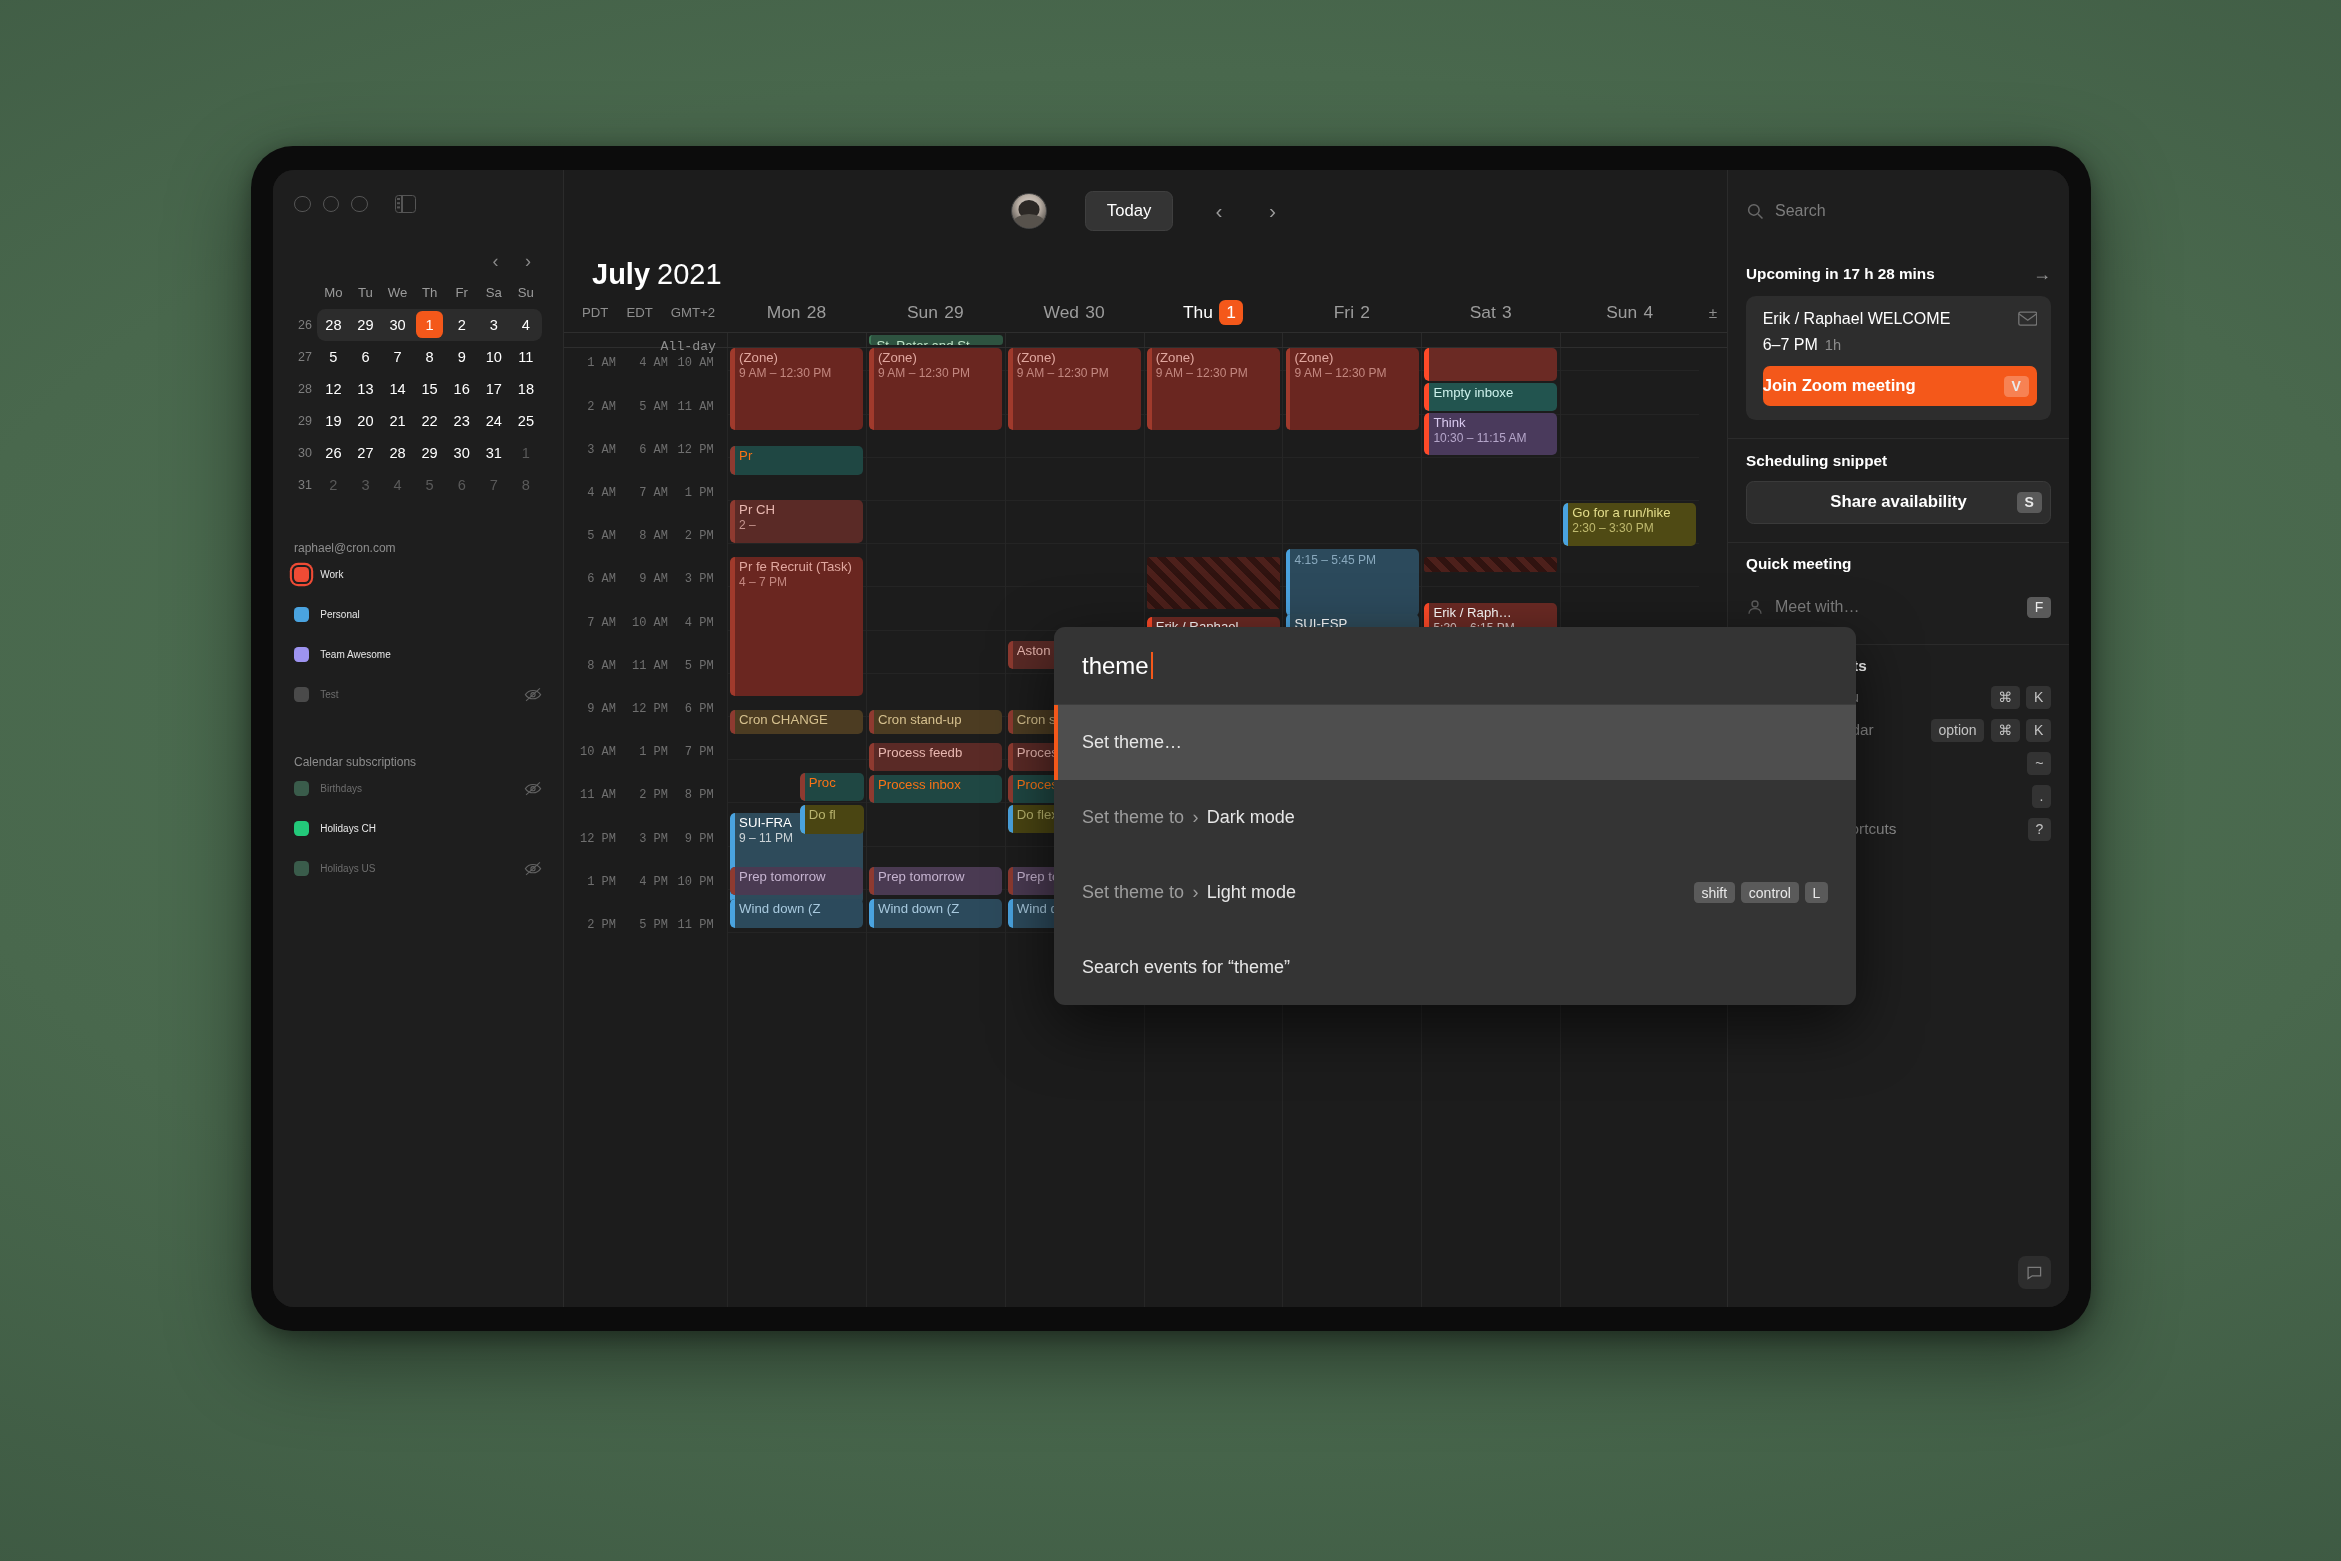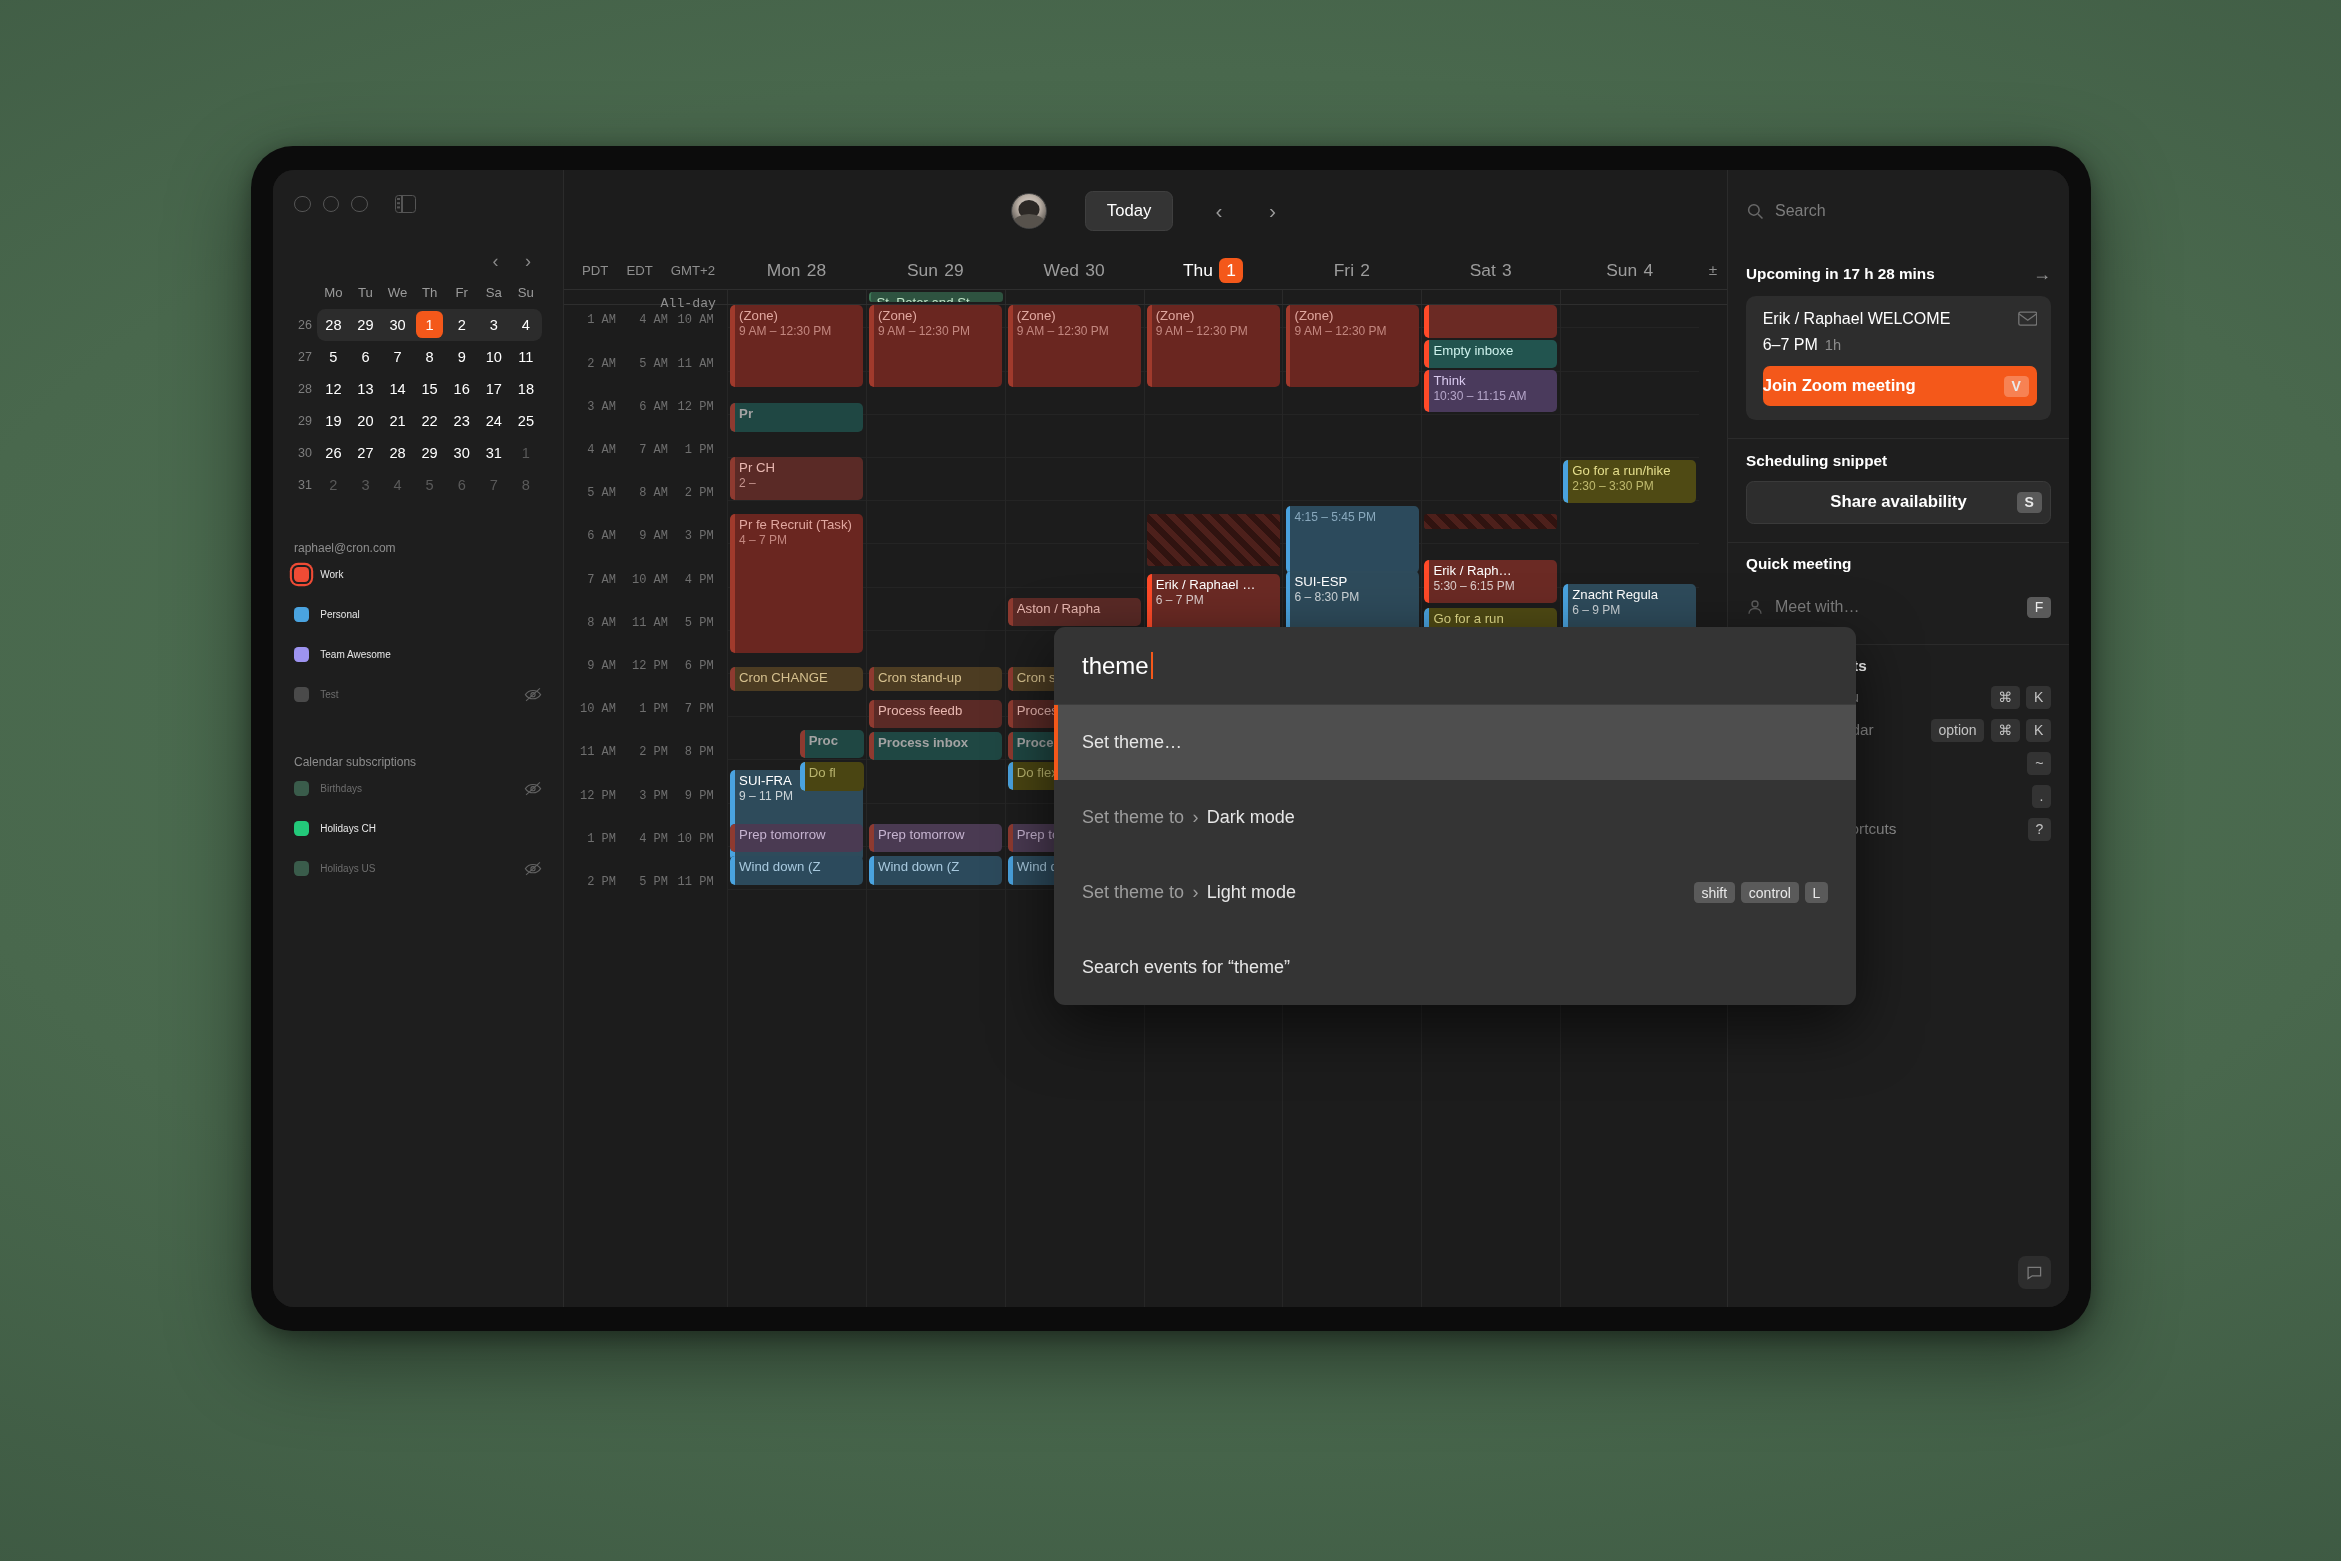--- a/index.html
+++ b/index.html
@@ -195,21 +195,21 @@
   .ev .tt { display:block; overflow:hidden; white-space:nowrap; }
   .ev .tm { display:block; font-size:12px; opacity:.75; margin-top:1.4px; }
   .ev.wrap .tt { white-space:normal; }
   .ev::before {
     content:''; position:absolute; left:0; top:0; bottom:0; width:4.9px;
     border-radius:4.9px 0 0 4.9px;
   }
   
   .c-red      { background:#5a2a26; color:#e8b7b0; } .c-red::before      { background:#8e3a30; }
   .c-red-b    { background:#6b2a24; color:#ffffff; } .c-red-b::before    { background:#ff4a28; }
-  .c-teal     { background:#1f4743; color:#a3a3a3;font-weight:bold; } .c-teal::before     { background:#8e3a30; }
+  .c-teal     { background:#1f4743; color:#f97316; } .c-teal::before     { background:#8e3a30; }
   .c-teal-b   { background:#22544f; color:#cdf1ec; } .c-teal-b::before   { background:#ff4a28; }
   .c-purple   { background:#4a3a52; color:#c5b3cf; } .c-purple::before   { background:#8e3a30; }
   .c-blue     { background:#2c4a5c; color:#a8c9de; } .c-blue::before     { background:#4aa3df; }
   .c-blue-b   { background:#32566c; color:#dff0fb; } .c-blue-b::before   { background:#4aa3df; }
   .c-olive    { background:#4f4a14; color:#e4de8c; } .c-olive::before    { background:#4aa3df; }
   .c-olive-d  { background:#4a4512; color:#b9b46e; } .c-olive-d::before  { background:#4aa3df; }
   .c-brown    { background:#4c3c22; color:#d5c08e; } .c-brown::before    { background:#8e3a30; }
   .c-brown-b  { background:#533f1f; color:#f3e3b4; } .c-brown-b::before  { background:#ff4a28; }
   .c-plum     { background:#4c3756; color:#ffffff; } .c-plum::before     { background:#ff4a28; }
   .c-night    { background:#2e4b5b; color:#ffffff; } .c-night::before    { background:#4aa3df; }
@@ -482,20 +482,23 @@
   <div id="center">
 
     <div id="topbar">
       <div id="avatar"></div>
       <div id="today-btn">Today</div>
       <span class="navchev">‹</span>
       <span class="navchev">›</span>
     </div>
 
     <div id="gridhead">
+      <div id="monthline">
+        <span class="m">July</span><span class="y">2021</span>
+      </div>
       <div id="dayrow">
         <div id="tzcol">
           <span class="tz">PDT</span>
           <span class="tz">EDT</span>
           <span class="tz">GMT+2</span>
         </div>
         <div id="dayheads" style="display:flex;flex:1">
     <div class="daycell ">
       <span>Mon</span>
                 <span>28</span>

